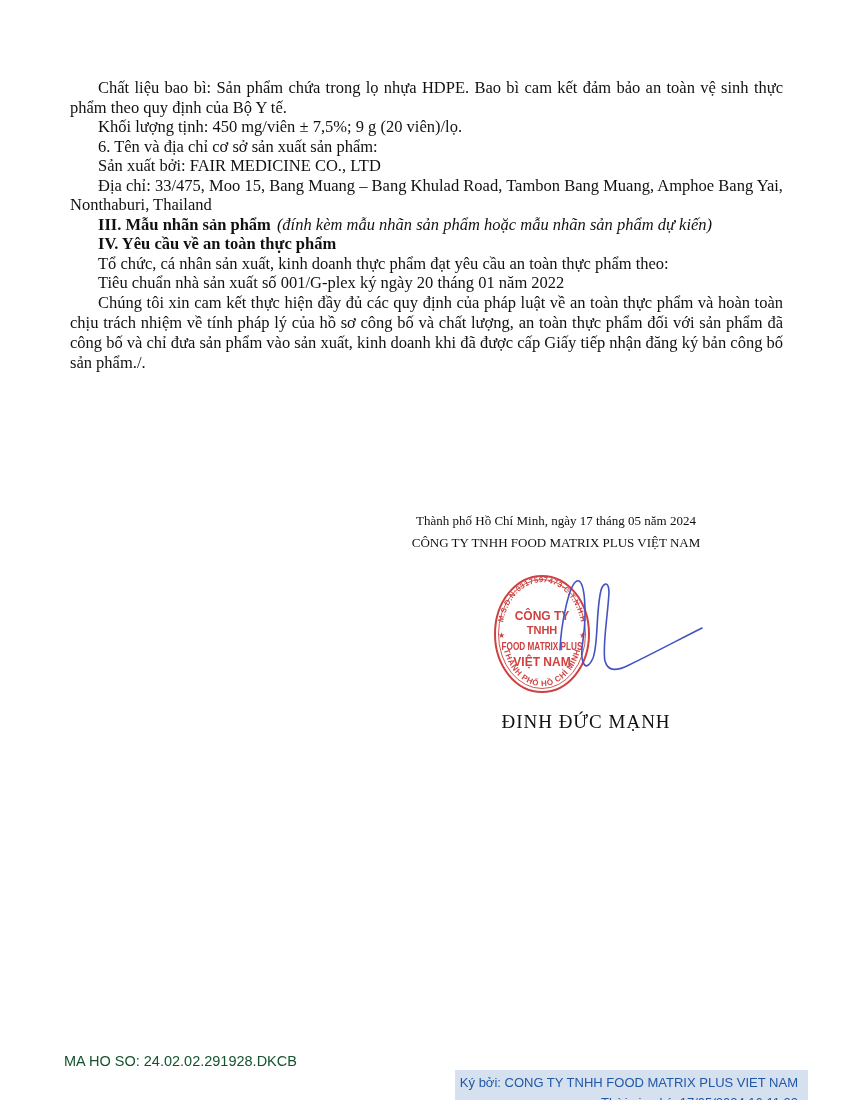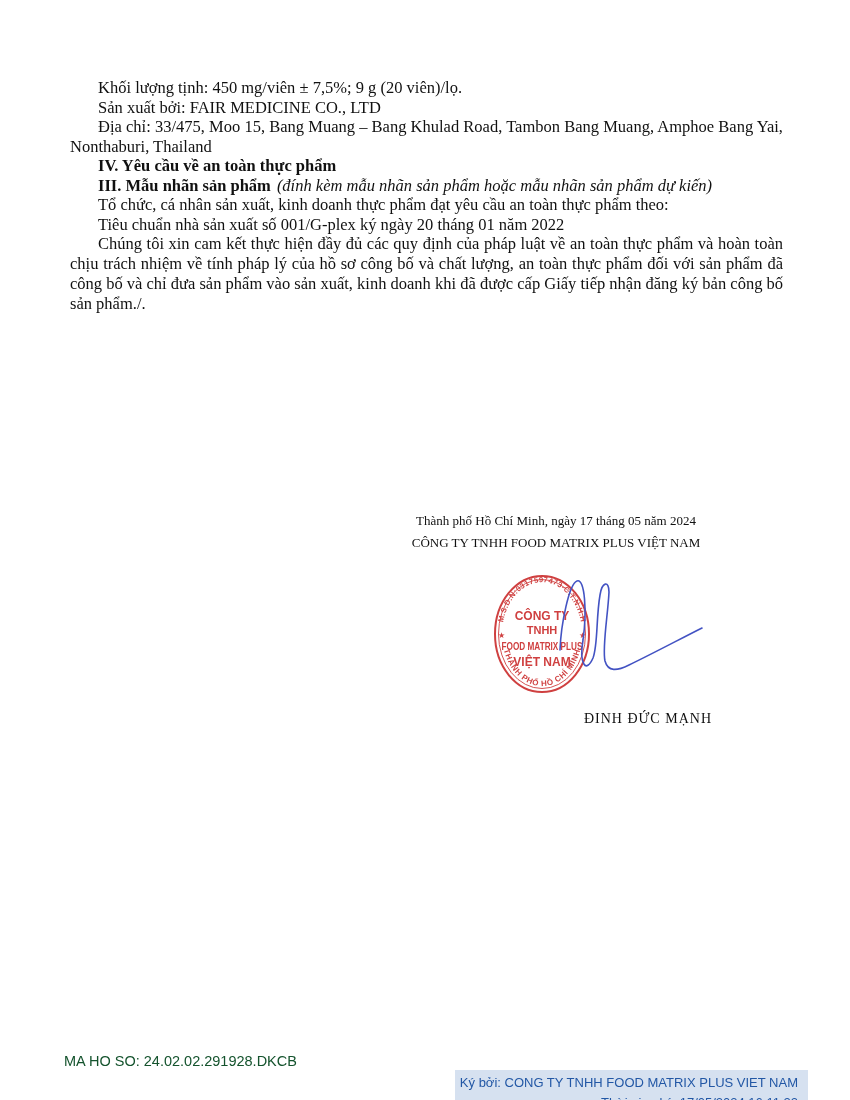--- a/index.html
+++ b/index.html
@@ -32,21 +32,21 @@
   .sign-head {
     position: absolute;
     left: 281px; top: 510px; width: 550px;
     text-align: center;
     font-size: 13px; line-height: 22px;
   }
   .stamp-svg   { position: absolute; left: 492px; top: 573px; opacity: 0.93; }
   .sig-svg     { position: absolute; left: 550px; top: 568px; }
   .signer-name {
     position: absolute; left: 460px; top: 711px; width: 252px;
-    text-align: right; font-size: 14px; letter-spacing: 1px;
+    text-align: center; font-size: 19px; letter-spacing: 1px;
   }
   .file-code {
     position: absolute; left: 64px; top: 1053px;
     font-family: "Liberation Sans", "DejaVu Sans", sans-serif;
     font-size: 14.5px; color: #14532d;
   }
   .digital-sig {
     position: absolute; left: 455px; top: 1070px; width: 353px; height: 45px;
     box-sizing: border-box;
     background: #d6e1f0;
@@ -57,27 +57,29 @@
     padding: 3px 10px 0 0;
   }
   .stamp-text { font-family: "Liberation Sans", "DejaVu Sans", sans-serif; font-weight: bold; fill: #cc3232; }
 </style>
 </head>
 <body>
 
 <div class="page">
 
   <div class="content">
+    <p class="just">Chất liệu bao bì: Sản phẩm chứa trong lọ nhựa HDPE. Bao bì cam kết đảm bảo an toàn vệ sinh thực phẩm theo quy định của Bộ Y tế.</p>
     <p>Khối lượng tịnh: 450 mg/viên ± 7,5%; 9 g (20 viên)/lọ.</p>
+    <p class="mt7">6. Tên và địa chỉ cơ sở sản xuất sản phẩm:</p>
     <p class="mt10">Sản xuất bởi: FAIR MEDICINE CO., LTD</p>
     <p class="just">Địa chỉ: 33/475, Moo 15, Bang Muang – Bang Khulad Road, Tambon Bang Muang, Amphoe Bang Yai, Nonthaburi, Thailand</p>
 
+    <p class="heading mt12"><span>III. Mẫu nhãn sản phẩm</span><span class="note">(đính kèm mẫu nhãn sản phẩm hoặc mẫu nhãn sản phẩm dự kiến)</span></p>
+
     <p class="heading mt27">IV. Yêu cầu về an toàn thực phẩm</p>
-
-    <p class="heading mt12"><span>III. Mẫu nhãn sản phẩm</span><span class="note">(đính kèm mẫu nhãn sản phẩm hoặc mẫu nhãn sản phẩm dự kiến)</span></p>
 
     <p class="mt14">Tổ chức, cá nhân sản xuất, kinh doanh thực phẩm đạt yêu cầu an toàn thực phẩm theo:</p>
     <p class="mt5">Tiêu chuẩn nhà sản xuất số 001/G-plex ký ngày 20 tháng 01 năm 2022</p>
     <p class="just commit">Chúng tôi xin cam kết thực hiện đầy đủ các quy định của pháp luật về an toàn thực phẩm và hoàn toàn chịu trách nhiệm về tính pháp lý của hồ sơ công bố và chất lượng, an toàn thực phẩm đối với sản phẩm đã công bố và chỉ đưa sản phẩm vào sản xuất, kinh doanh khi đã được cấp Giấy tiếp nhận đăng ký bản công bố sản phẩm./.</p>
   </div>
 
   <div class="sign-head">
     <div>Thành phố Hồ Chí Minh, ngày 17 tháng 05 năm 2024</div>
     <div>CÔNG TY TNHH FOOD MATRIX PLUS VIỆT NAM</div>
   </div>

